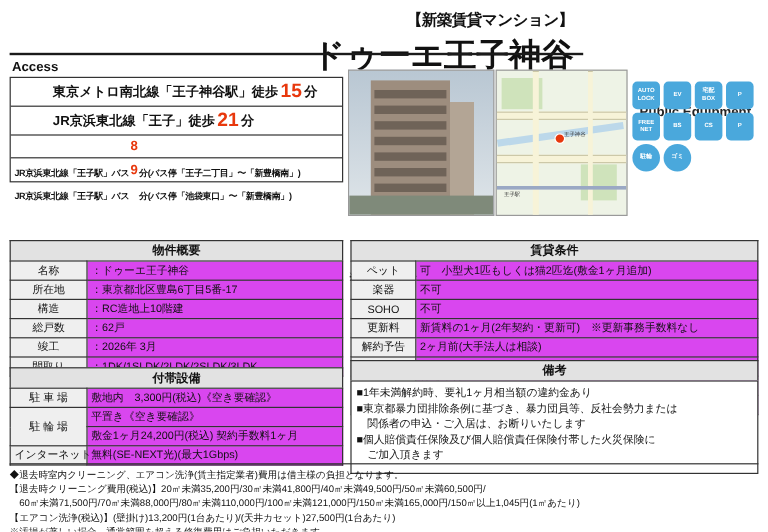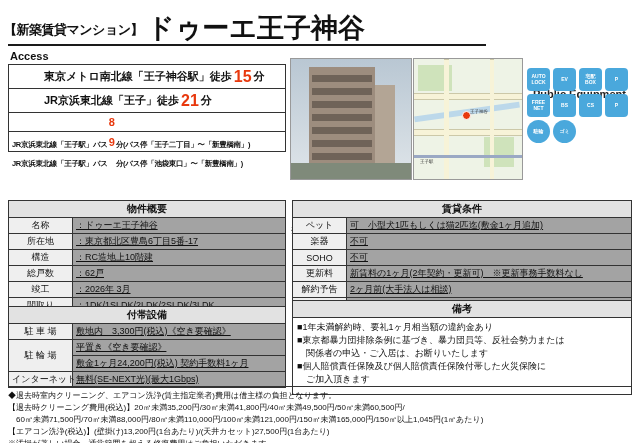--- a/index.html
+++ b/index.html
@@ -8,22 +8,22 @@
     background:#ffffff;
     font-family:"Liberation Sans", sans-serif;
     color:#111;
     overflow:hidden;
     position:relative;
   }
   .page{position:relative;width:640px;height:443px;}
 
   
   .title-row{
-    position:absolute;left:4px;top:8px;width:460px;height:34px;
-    display:flex;align-items:flex-end;gap:4px;
+    position:absolute;left:18px;top:8px;width:460px;height:34px;
+    display:flex;align-items:flex-end;gap:4px;flex-direction:column;
   }
   .title-pre{
     font-size:13px;font-weight:bold;letter-spacing:-0.5px;
     padding-bottom:3px;white-space:nowrap;
   }
   .title-main{
     font-size:27px;font-weight:bold;letter-spacing:0px;
     line-height:1;white-space:nowrap;
   }
   .title-underline{
@@ -94,21 +94,21 @@
   table.t{
     border-collapse:collapse;width:100%;table-layout:fixed;
     font-size:9px;
     padding-left:31px;
   }
   table.t th,table.t td{
     border:1px solid #333;padding:1px 3px;vertical-align:middle;
     box-sizing:border-box;
   }
   table.t th{background:#efefef;font-weight:normal;text-align:center;white-space:nowrap;}
-  table.t td{background:#a3a3a3;text-align:left;text-decoration:underline;}
+  table.t td{background:#d946ef;text-align:left;}
 
   .left-block{position:absolute;left:8px;top:200px;width:278px;}
   .right-block{position:absolute;left:292px;top:200px;width:340px;}
 
   .fuzoku{position:absolute;left:8px;top:306px;width:278px;}
   .biko{position:absolute;left:292px;top:300px;width:340px;}
 
   .biko-body{
     border:1px solid #333;background:#fff;box-sizing:border-box;
     padding:3px 4px;font-size:9px;line-height:1.45;height:78px;

